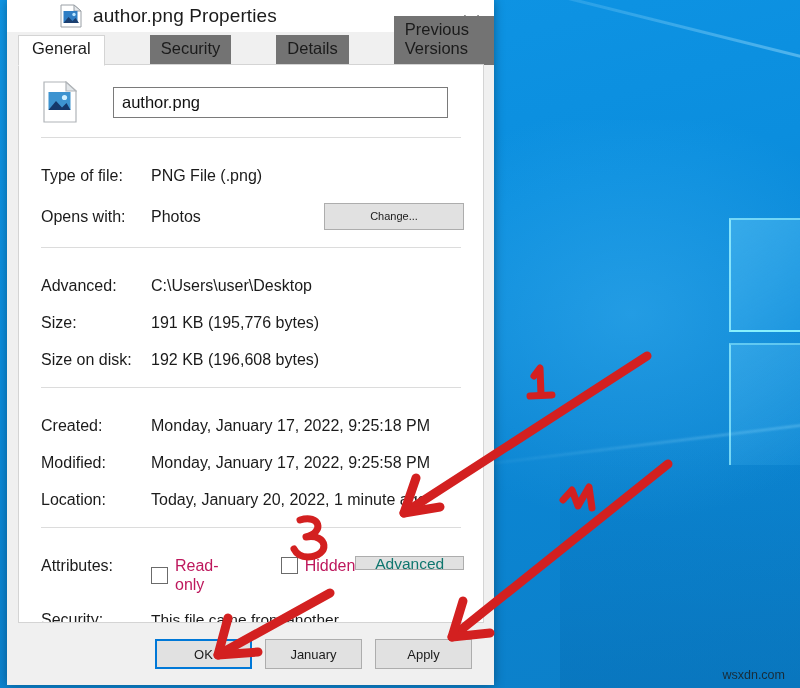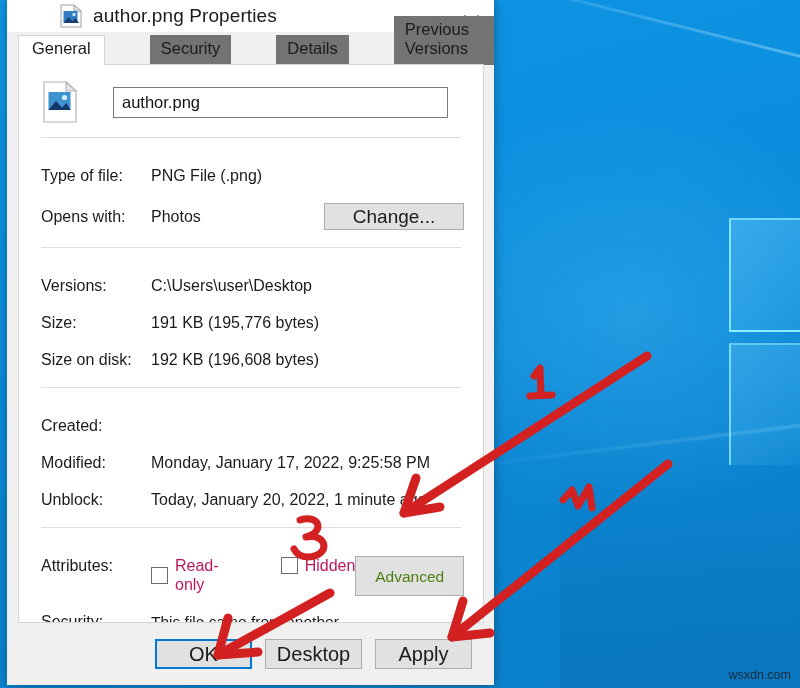--- a/index.html
+++ b/index.html
@@ -219,21 +219,21 @@
     flex: 1 1 auto;
   }
 
   .opens-row { align-items: center; }
   .change-btn {
     margin-left: auto;
     width: 140px;
     height: 27px;
     background: #e1e1e1;
     border: 1px solid #adadad;
-    font-size: 19px;
+    font-size: 11px;
     color: #1b1b1b;
     display: flex;
     align-items: center;
     justify-content: center;
     cursor: pointer;
     margin-right: -3px;
     box-sizing: border-box;
   }
 
   .attr-row { margin-top: 19px; }
@@ -250,25 +250,25 @@
     background: #fff;
     display: inline-block;
     margin-right: 7px;
     flex: 0 0 auto;
   }
   .attr-row .cb + .cb { margin-left: 33px; }
 
   .adv-btn {
     margin-left: auto;
     width: 109px;
-    height: 40px;
+    height: 14px;
     background: #e1e1e1;
     border: 1px solid #adadad;
     font-size: 15.5px;
-    color: #4d7c0f;
+    color: #0f766e;
     display: flex;
     align-items: center;
     justify-content: center;
     cursor: pointer;
     margin-right: -3px;
     box-sizing: border-box;
   }
 
   .sec-row { margin-top: 16px; }
   .sec-text {
@@ -293,42 +293,42 @@
     justify-content: flex-end;
     padding-right: 22px;
     gap: 13px;
     background: #f0f0f0;
   }
   .dlgbtn {
     width: 97px;
     height: 30px;
     background: #e1e1e1;
     border: 1px solid #adadad;
-    font-size: 20px;
+    font-size: 13px;
     color: #1b1b1b;
     display: flex;
     align-items: center;
     justify-content: center;
     cursor: pointer;
     box-sizing: border-box;
   }
   .dlgbtn.default {
     border: 2px solid #0078d7;
   }
 
   
   .anno {
     position: absolute;
     inset: 0;
     pointer-events: none;
   }
 
   .watermark {
     position: absolute;
-    right: 9px;
+    right: 15px;
     bottom: 6px;
     font-size: 12.5px;
     color: #1c1c1c;
     opacity: 0.82;
     font-family: "Liberation Sans", sans-serif;
   }
 </style>
 </head>
 <body>
 
@@ -409,45 +409,46 @@
           <div class="lbl">Opens with:</div>
           <div class="val">Photos</div>
           <div class="change-btn">Change...</div>
         </div>
       </div>
 
       <div class="sep" style="margin-top:17px"></div>
 
       <div class="info">
         <div class="row">
-          <div class="lbl">Versions:</div>
+          <div class="lbl">Advanced:</div>
           <div class="val">C:\Users\user\Desktop</div>
         </div>
         <div class="row">
           <div class="lbl">Size:</div>
           <div class="val">191 KB (195,776 bytes)</div>
         </div>
         <div class="row">
           <div class="lbl">Size on disk:</div>
           <div class="val">192 KB (196,608 bytes)</div>
         </div>
       </div>
 
       <div class="sep" style="margin-top:18px"></div>
 
       <div class="info">
         <div class="row">
           <div class="lbl">Created:</div>
+          <div class="val">Monday, January 17, 2022, 9:25:18 PM</div>
         </div>
         <div class="row">
           <div class="lbl">Modified:</div>
           <div class="val">Monday, January 17, 2022, 9:25:58 PM</div>
         </div>
         <div class="row">
-          <div class="lbl">Unblock:</div>
+          <div class="lbl">Location:</div>
           <div class="val">Today, January 20, 2022, 1 minute ago</div>
         </div>
       </div>
 
       <div class="sep" style="margin-top:18px"></div>
 
       <div class="info">
         <div class="row attr-row">
           <div class="lbl">Attributes:</div>
           <label class="cb">
@@ -470,21 +471,21 @@
               <span>Unblock</span>
             </label>
           </div>
         </div>
       </div>
 
     </div>
 
     <div class="btnbar">
       <div class="dlgbtn default">OK</div>
-      <div class="dlgbtn">Desktop</div>
+      <div class="dlgbtn">January</div>
       <div class="dlgbtn">Apply</div>
     </div>
 
   </div>
 
   <svg class="anno" width="800" height="688" viewBox="0 0 800 688">
     <g stroke="#d32020" fill="#d32020" stroke-width="9" stroke-linecap="round" stroke-linejoin="round">
 
       <path d="M647 356 L404 513" fill="none"></path>
       <path d="M404 513 L440 507 M404 513 L416 478" fill="none"></path>

